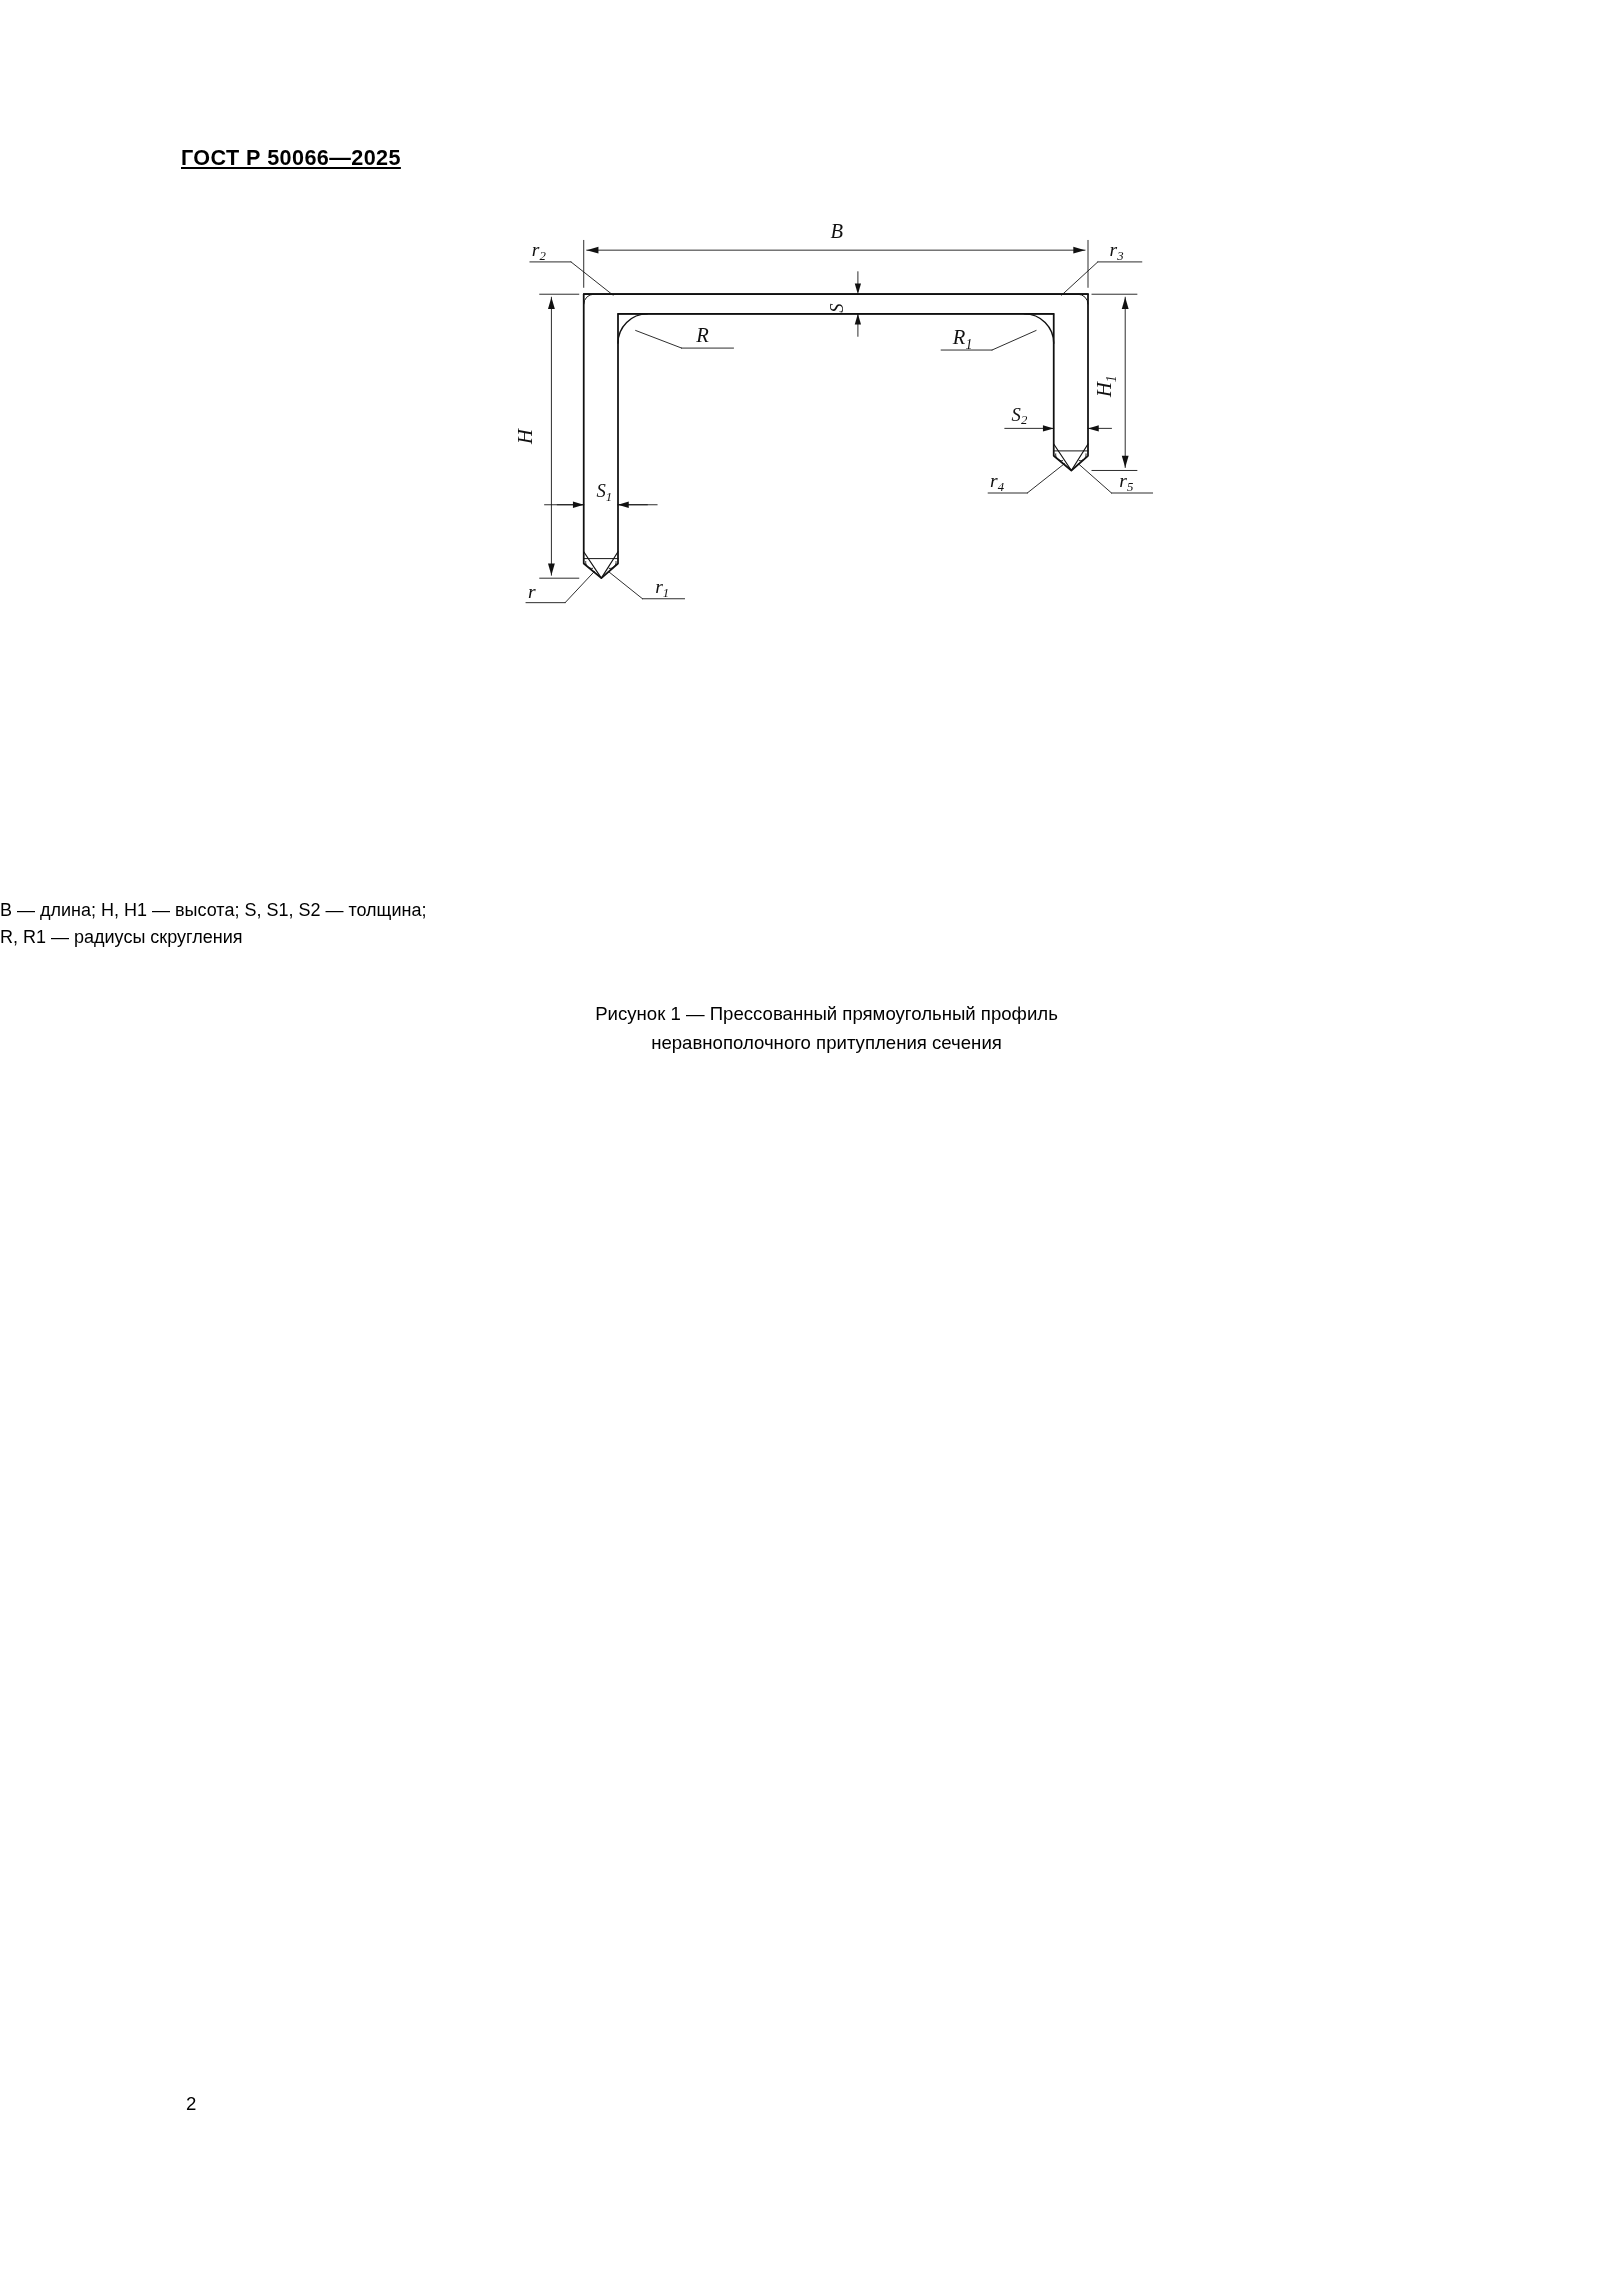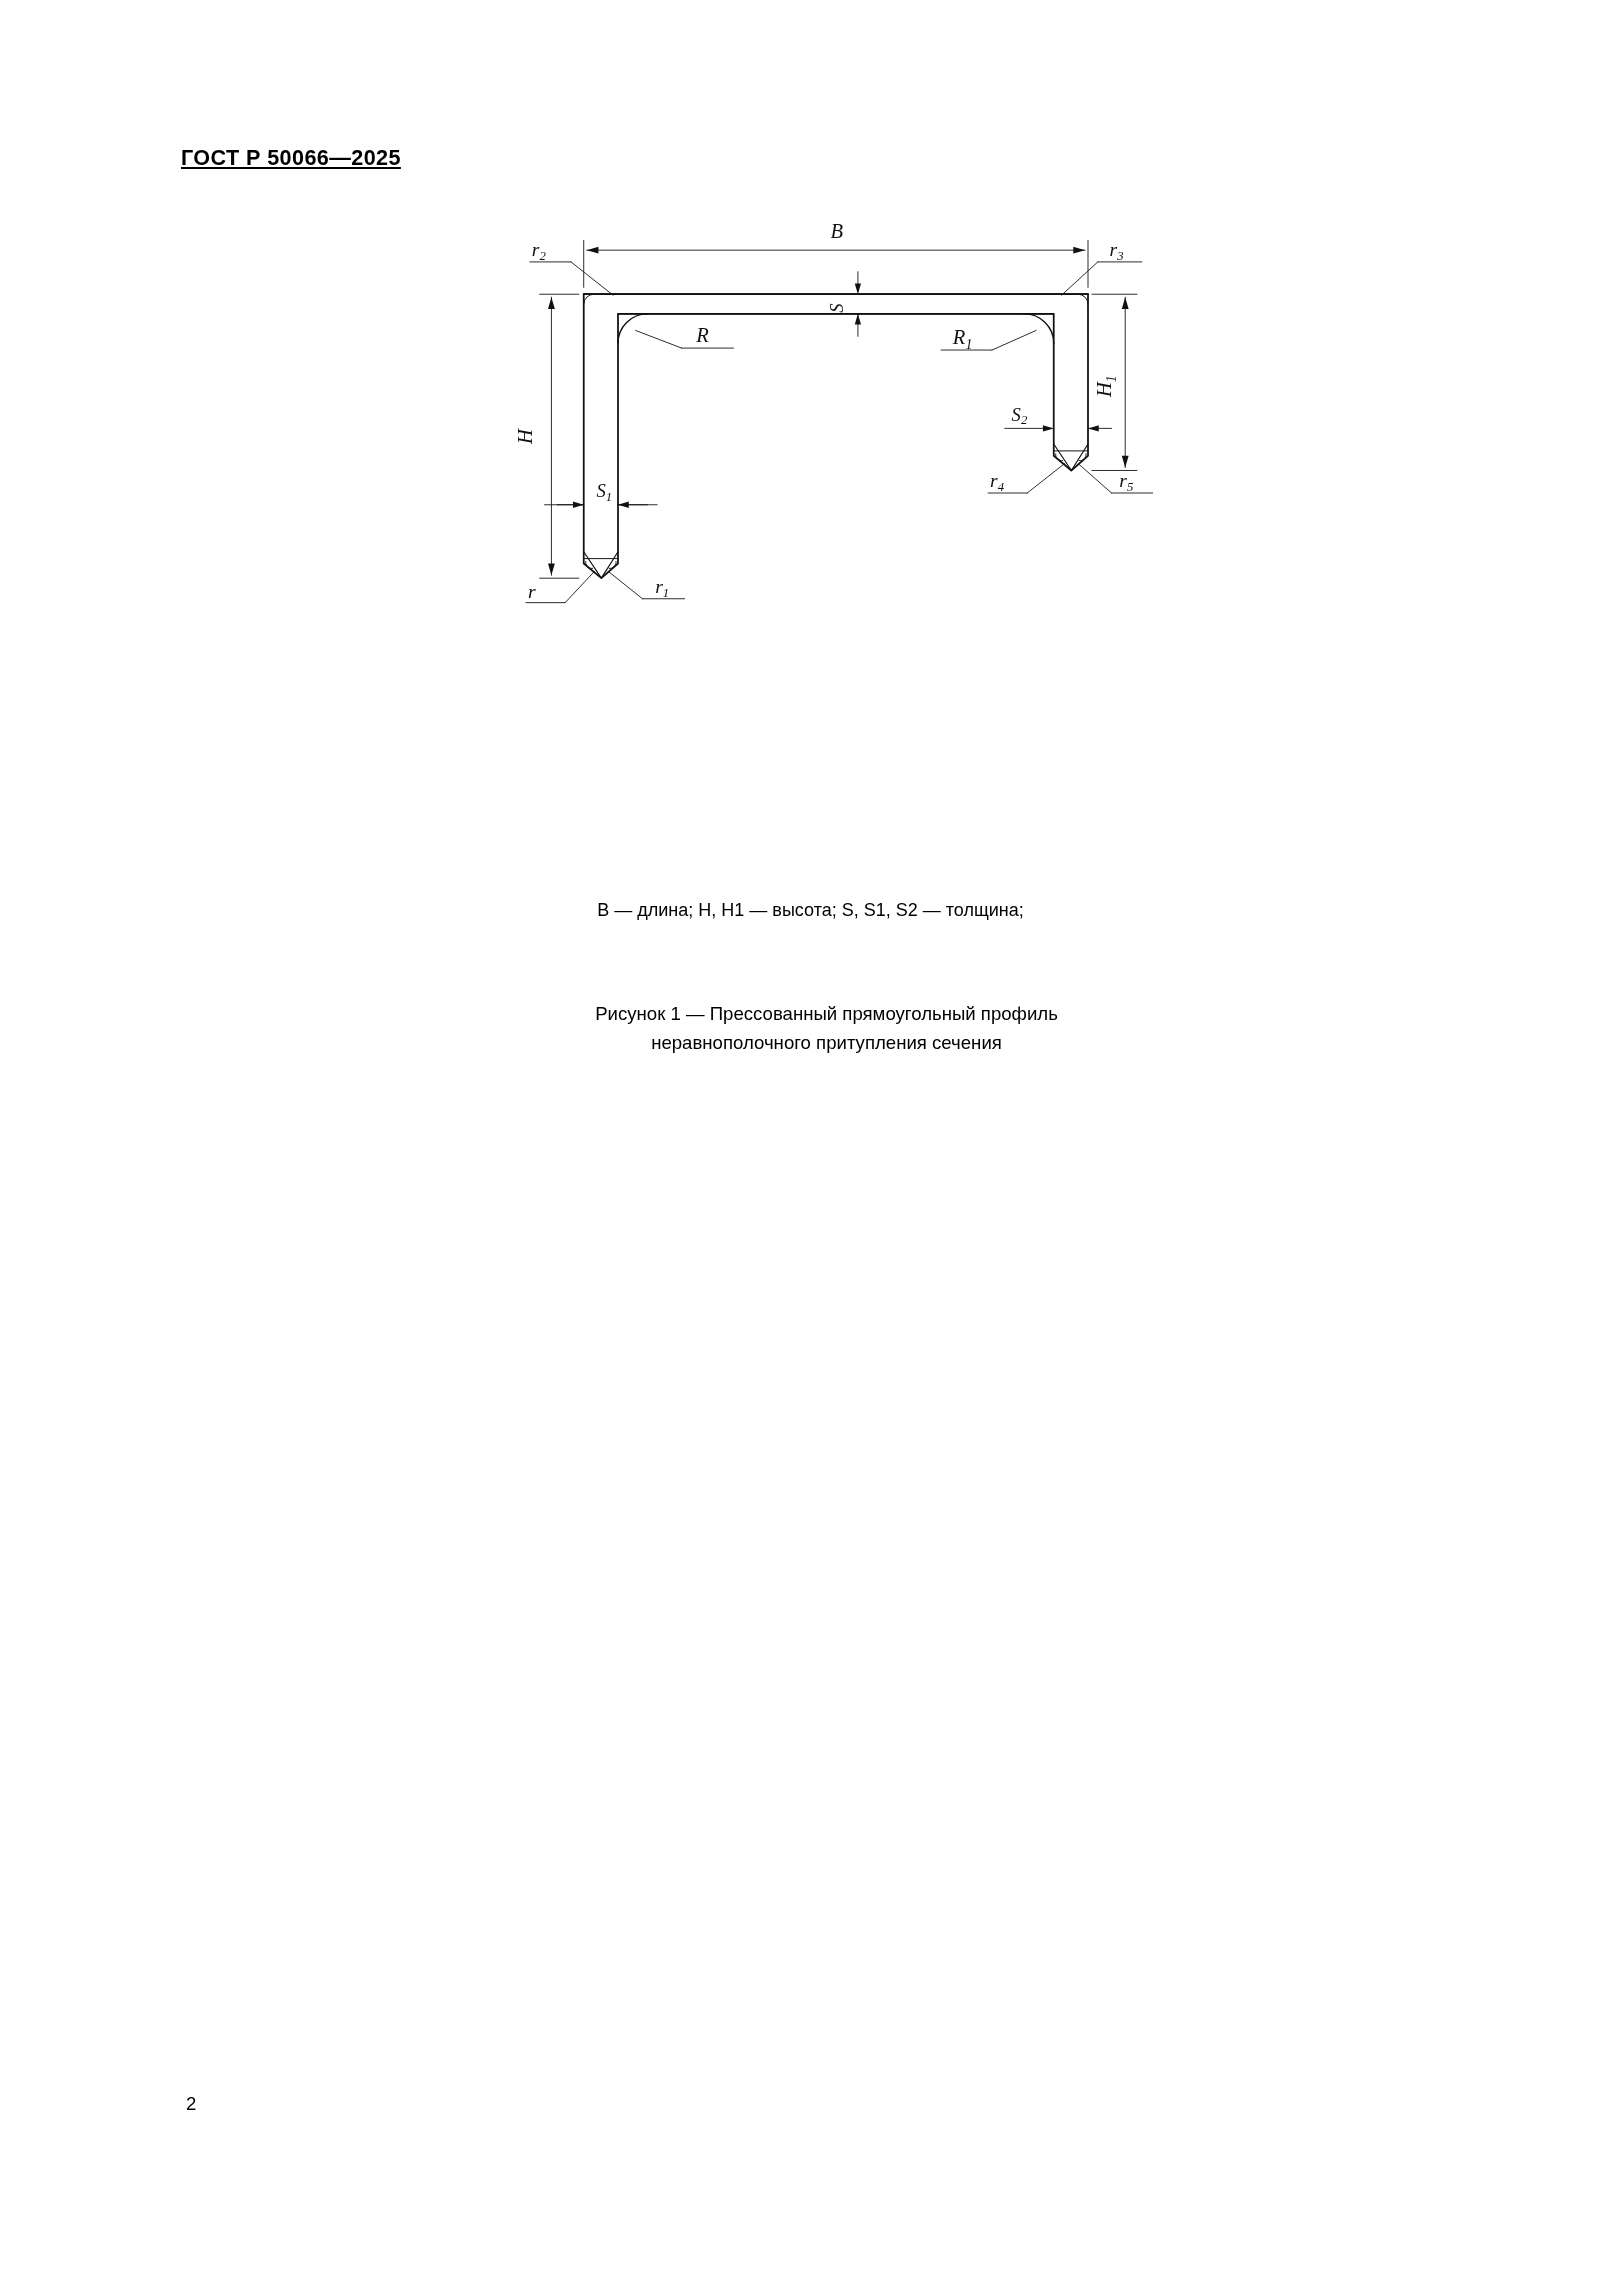--- a/index.html
+++ b/index.html
@@ -51,21 +51,20 @@
   .drawing-wrap svg {
     display: block;
   }
 
   
   .legend {
     position: absolute;
     left: 0;
     top: 686px;
     width: 1621px;
-    text-align: center;
     font-size: 18px;
     line-height: 1.5;
   }
   .legend .ln { white-space: nowrap; }
 
   .fig-caption {
     position: absolute;
     left: 0;
     top: 789px;
     width: 1621px;
@@ -208,20 +207,21 @@
 
           <text x="490" y="282" font-size="20">r<tspan font-size="13" dy="4">4</tspan></text>
 
           <text x="622" y="282" font-size="20">r<tspan font-size="13" dy="4">5</tspan></text>
         </g>
       </svg>
     </div>
 
     <div class="legend">
       <div class="ln">В — длина; Н, Н1 — высота; S, S1, S2 — толщина;</div>
+      <div class="ln">R, R1 — радиусы скругления</div>
     </div>
 
     <div class="fig-caption">
       <div class="ln">Рисунок 1 — Прессованный прямоугольный профиль</div>
       <div class="ln">неравнополочного притупления сечения</div>
     </div>
 
   </div>
 
   <div class="page-number">2</div>

